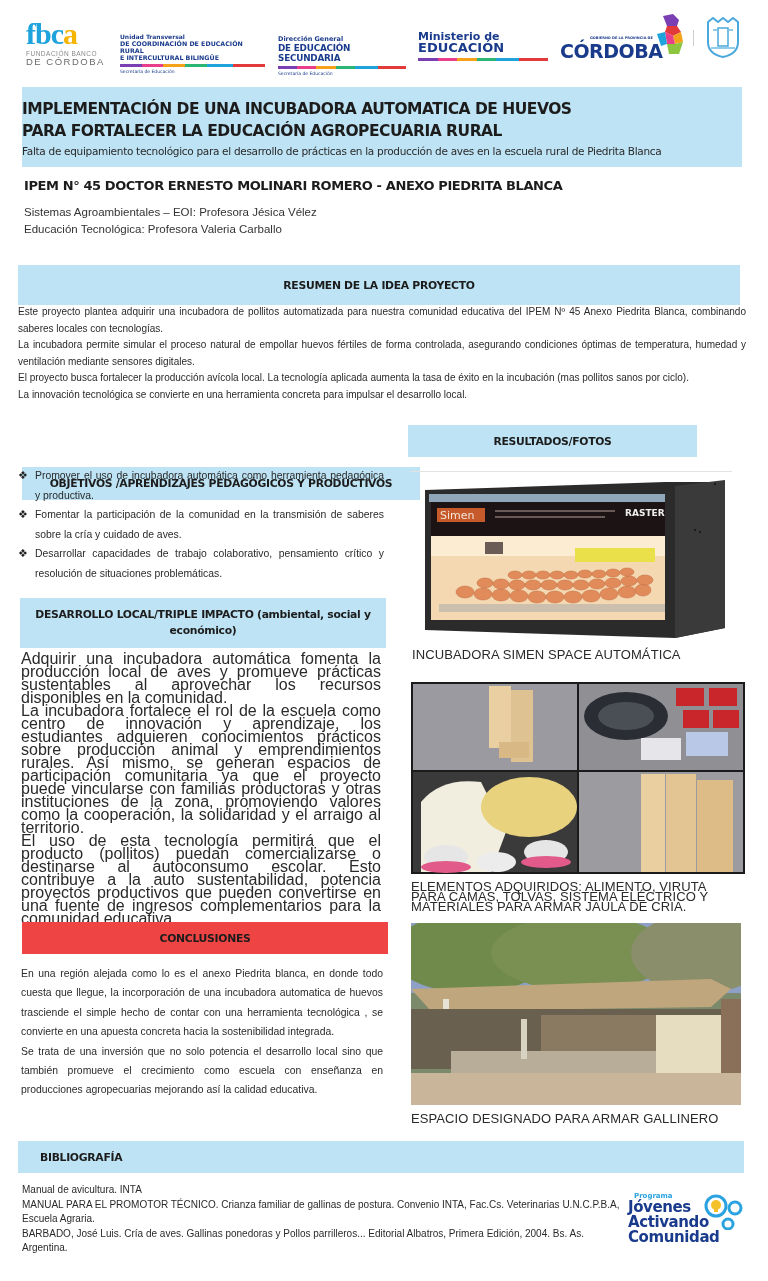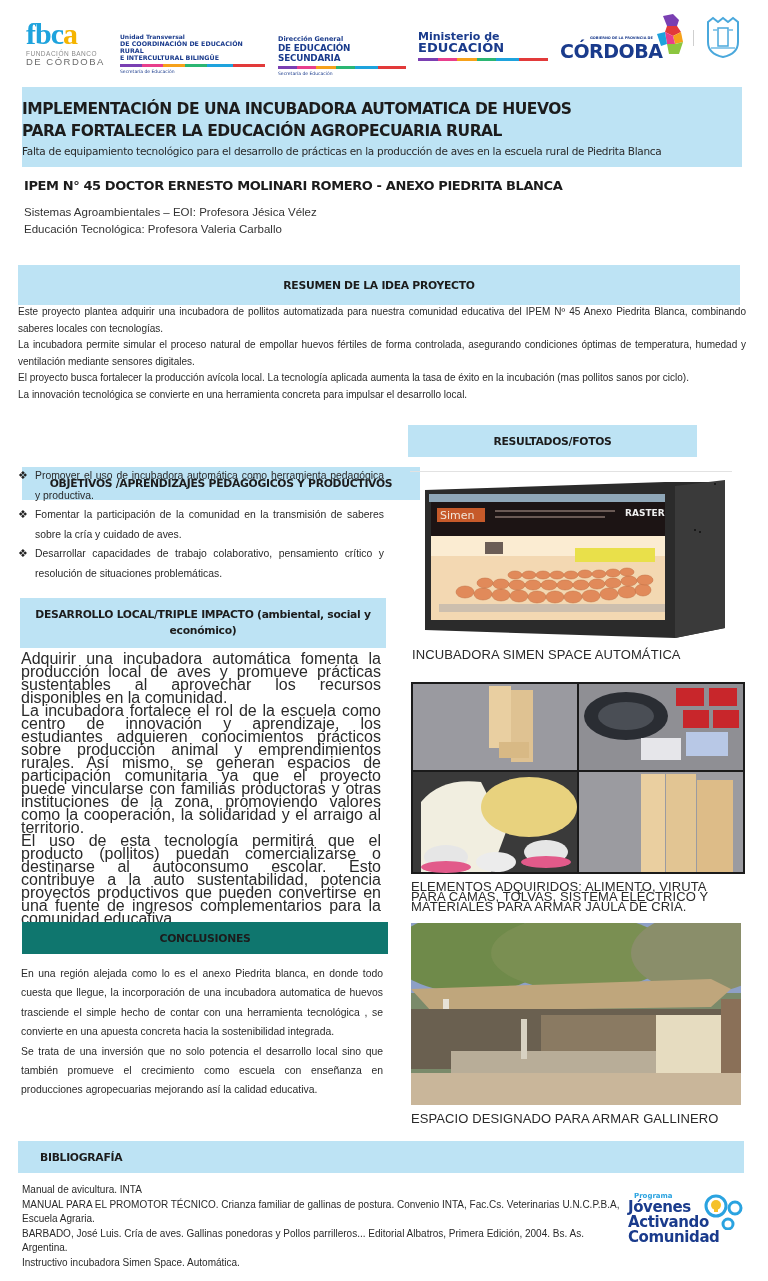--- a/index.html
+++ b/index.html
@@ -31,21 +31,21 @@
 
   .logo-cba { left: 560px; top: 14px; width: 126px; height: 48px; }
   .cba-small { position: absolute; left: 30px; top: 22px; font-size: 3.5px; color: #1a3b8c; font-weight: bold; font-family: "DejaVu Sans", sans-serif; }
   .cba-word { position: absolute; left: 0; top: 26px; font-family: "DejaVu Sans", sans-serif; font-weight: bold; font-size: 19px; color: #1a3b8c; letter-spacing: -0.5px; }
   .cba-shape { position: absolute; left: 95px; top: 0; width: 30px; height: 44px; }
   .logo-divider { left: 693px; top: 30px; width: 1px; height: 16px; background: #cfcfcf; }
   .logo-crest { left: 705px; top: 16px; width: 36px; height: 42px; }
 
   
   .band { background: #bde3f4; }
-  .band-green { background: #0f766e; }
+  .band-green { background: #ef4444; }
 
   .title-box { left: 22px; top: 87px; width: 720px; height: 80px; padding-top: 11px; }
   .title-box .t1, .title-box .t2 { font-family: "DejaVu Sans", sans-serif; font-weight: bold; font-size: 15.5px; line-height: 22px; text-align: left; color: #1c1c1c; letter-spacing: -0.5px; }
   .title-box .t3 { font-family: "DejaVu Sans", sans-serif; font-size: 10.5px; text-align: left; color: #2a2a2a; margin-top: 3px; letter-spacing: -0.3px; }
 
   .school { left: 24px; top: 178px; font-family: "DejaVu Sans", sans-serif; font-weight: bold; font-size: 13px; color: #1c1c1c; letter-spacing: -0.4px; }
   .teachers { left: 24px; top: 204px; font-size: 11.5px; line-height: 16.5px; color: #333; }
 
   .section-band { display: flex; align-items: center; justify-content: center; font-family: "DejaVu Sans", sans-serif; font-weight: bold; font-size: 10.8px; color: #1c1c1c; letter-spacing: -0.3px; text-align: center; }
 
@@ -286,21 +286,20 @@
   <rect x="310" y="76" width="20" height="80" fill="#8a7058"></rect>
   <rect x="0" y="150" width="330" height="32" fill="#c9b69a"></rect>
 </svg>
 <div class="abs caption cap3">ESPACIO DESIGNADO PARA ARMAR GALLINERO</div>
 
 <div class="abs band section-band bib-band">BIBLIOGRAFÍA</div>
 <div class="abs bib-text">
   <div>Manual de avicultura. INTA</div>
   <div>MANUAL PARA EL PROMOTOR TÉCNICO. Crianza familiar de gallinas de postura. Convenio INTA, Fac.Cs. Veterinarias U.N.C.P.B.A, Escuela Agraria.</div>
   <div>BARBADO, José Luis. Cría de aves. Gallinas ponedoras y Pollos parrilleros... Editorial Albatros, Primera Edición, 2004. Bs. As. Argentina.</div>
-  <div>Instructivo incubadora Simen Space. Automática.</div>
 </div>
 
 <div class="abs jac">
   <div class="prog">Programa</div>
   <div class="w">Jóvenes</div>
   <div class="w">Activando</div>
   <div class="w">Comunidad</div>
   <svg style="position:absolute;left:76px;top:2px" width="40" height="36" viewBox="0 0 40 36">
     <circle cx="12" cy="12" r="10" fill="none" stroke="#2aa3e0" stroke-width="3"></circle>
     <circle cx="12" cy="11" r="5" fill="#f5c12a"></circle>

